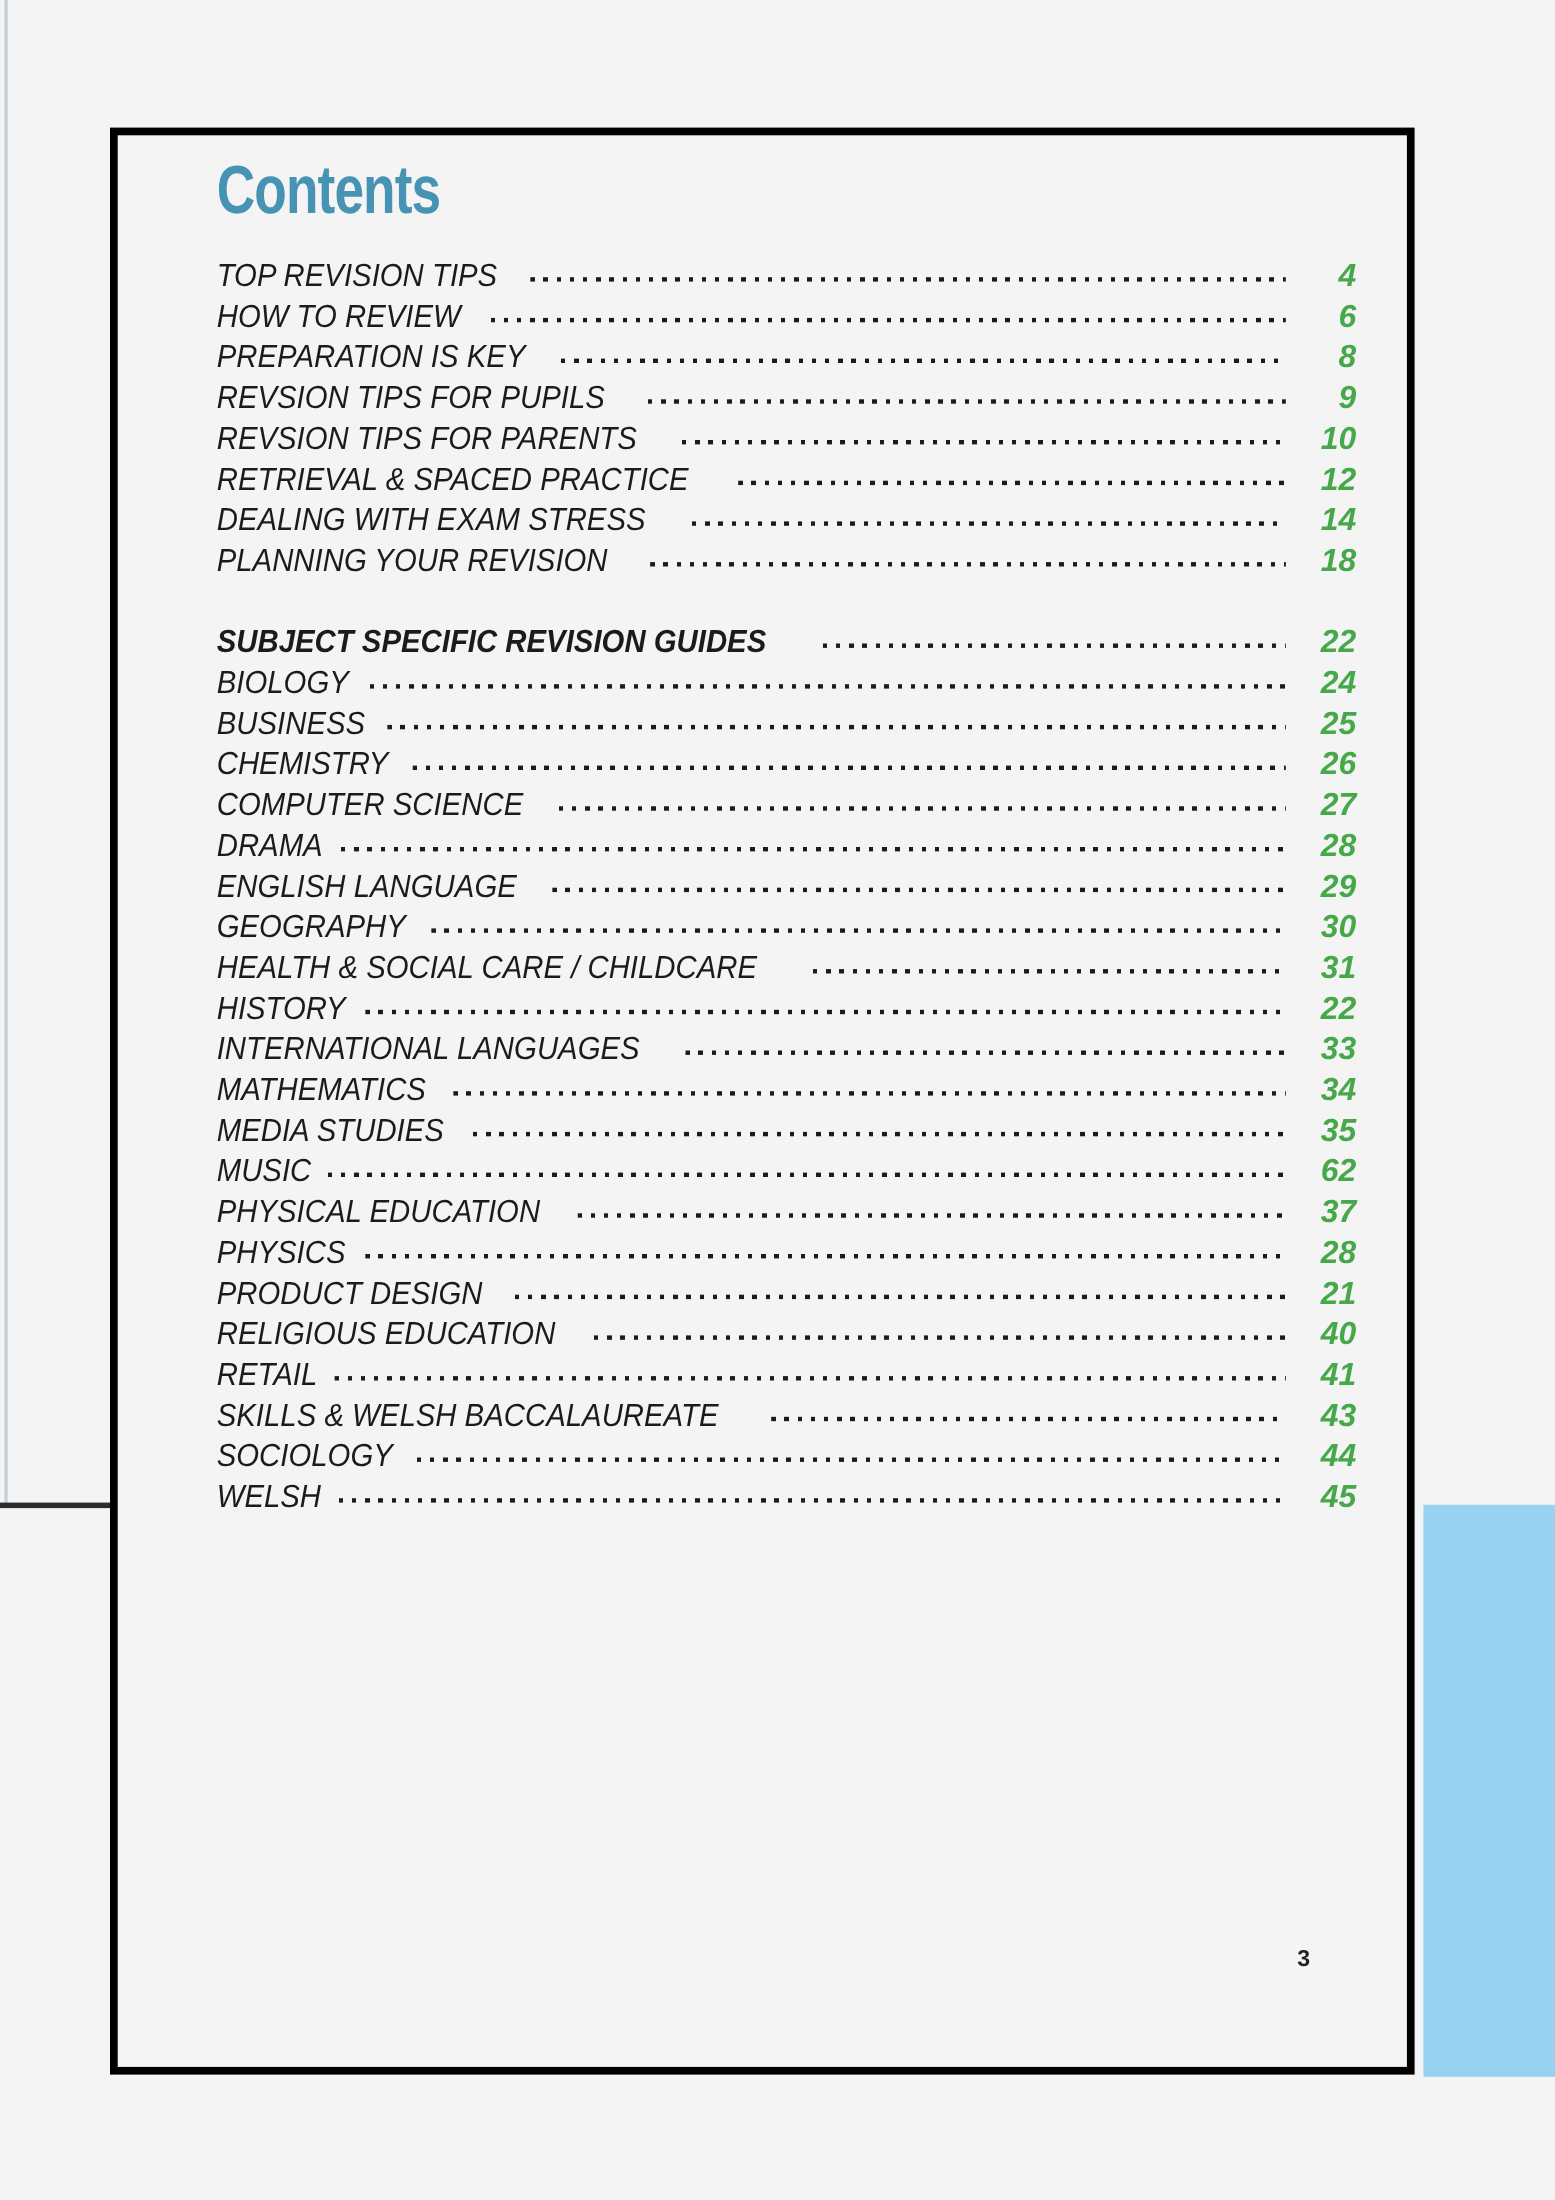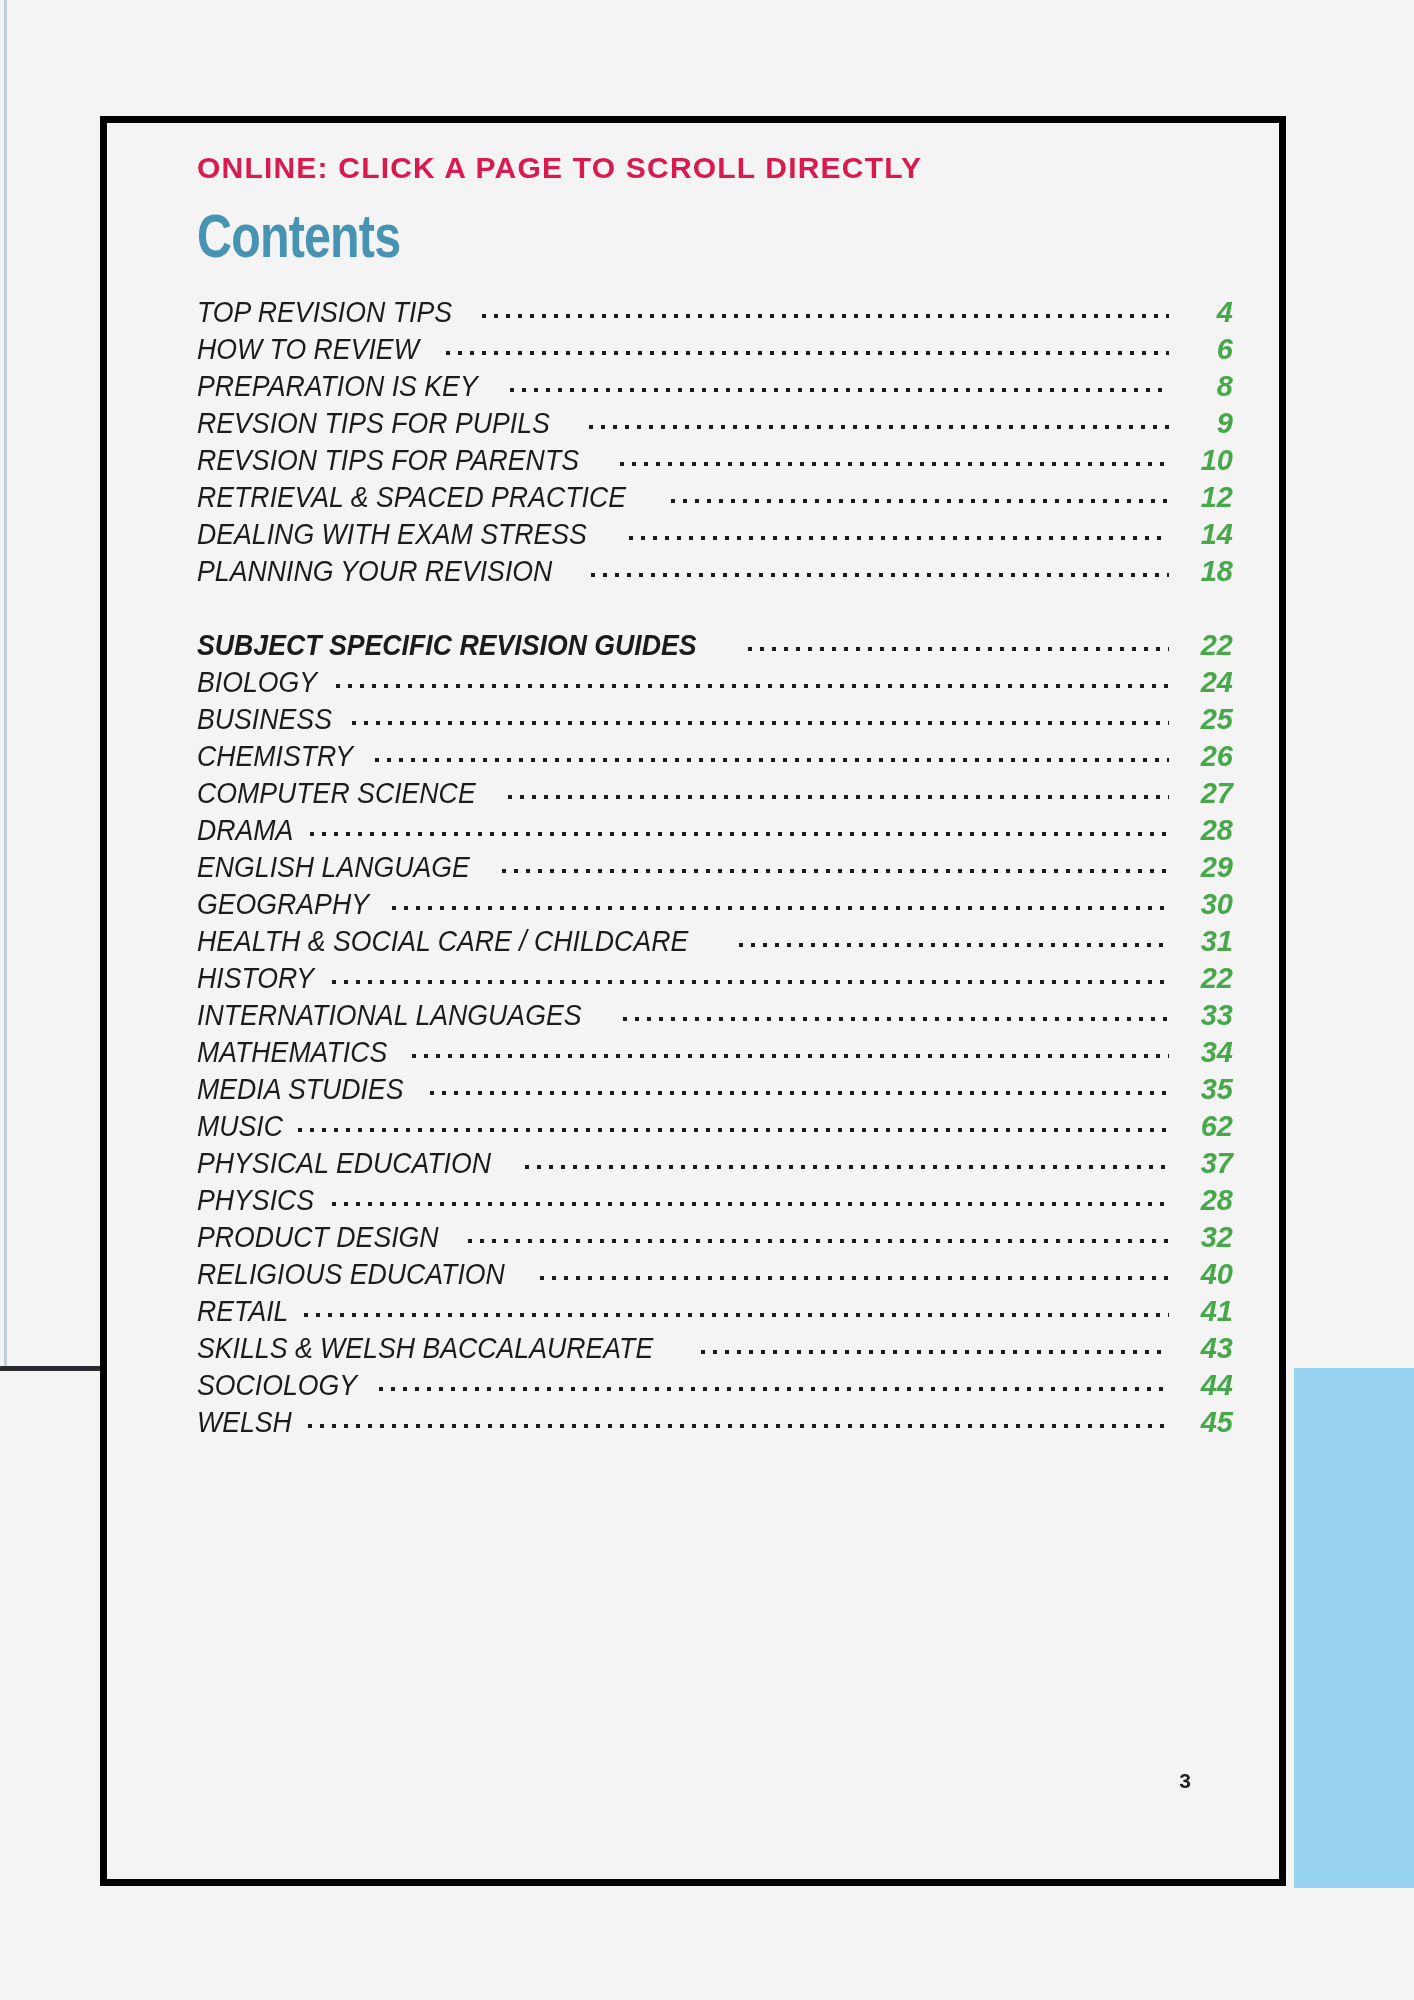--- a/index.html
+++ b/index.html
@@ -152,21 +152,20 @@
 </head>
 <body>
 
 <div class="left-edge-rule"></div>
 <div class="left-margin-rule"></div>
 <div class="blue-panel"></div>
 
 <div class="page-box">
   <div class="inner">
 
-    <div class="kicker">ONLINE: CLICK A PAGE TO SCROLL DIRECTLY</div>
 
     <div class="contents-title">Contents</div>
 
     <div class="toc">
       <div id="toc-body">
           <div class="toc-row">
             <span class="label">TOP REVISION TIPS</span>
             <span class="leader"></span>
             <span class="pagenum">4</span>
           </div>
@@ -282,21 +281,21 @@
             <span class="pagenum">37</span>
           </div>
           <div class="toc-row">
             <span class="label">PHYSICS</span>
             <span class="leader"></span>
             <span class="pagenum">28</span>
           </div>
           <div class="toc-row">
             <span class="label">PRODUCT DESIGN</span>
             <span class="leader"></span>
-            <span class="pagenum">32</span>
+            <span class="pagenum">21</span>
           </div>
           <div class="toc-row">
             <span class="label">RELIGIOUS EDUCATION</span>
             <span class="leader"></span>
             <span class="pagenum">40</span>
           </div>
           <div class="toc-row">
             <span class="label">RETAIL</span>
             <span class="leader"></span>
             <span class="pagenum">41</span>

